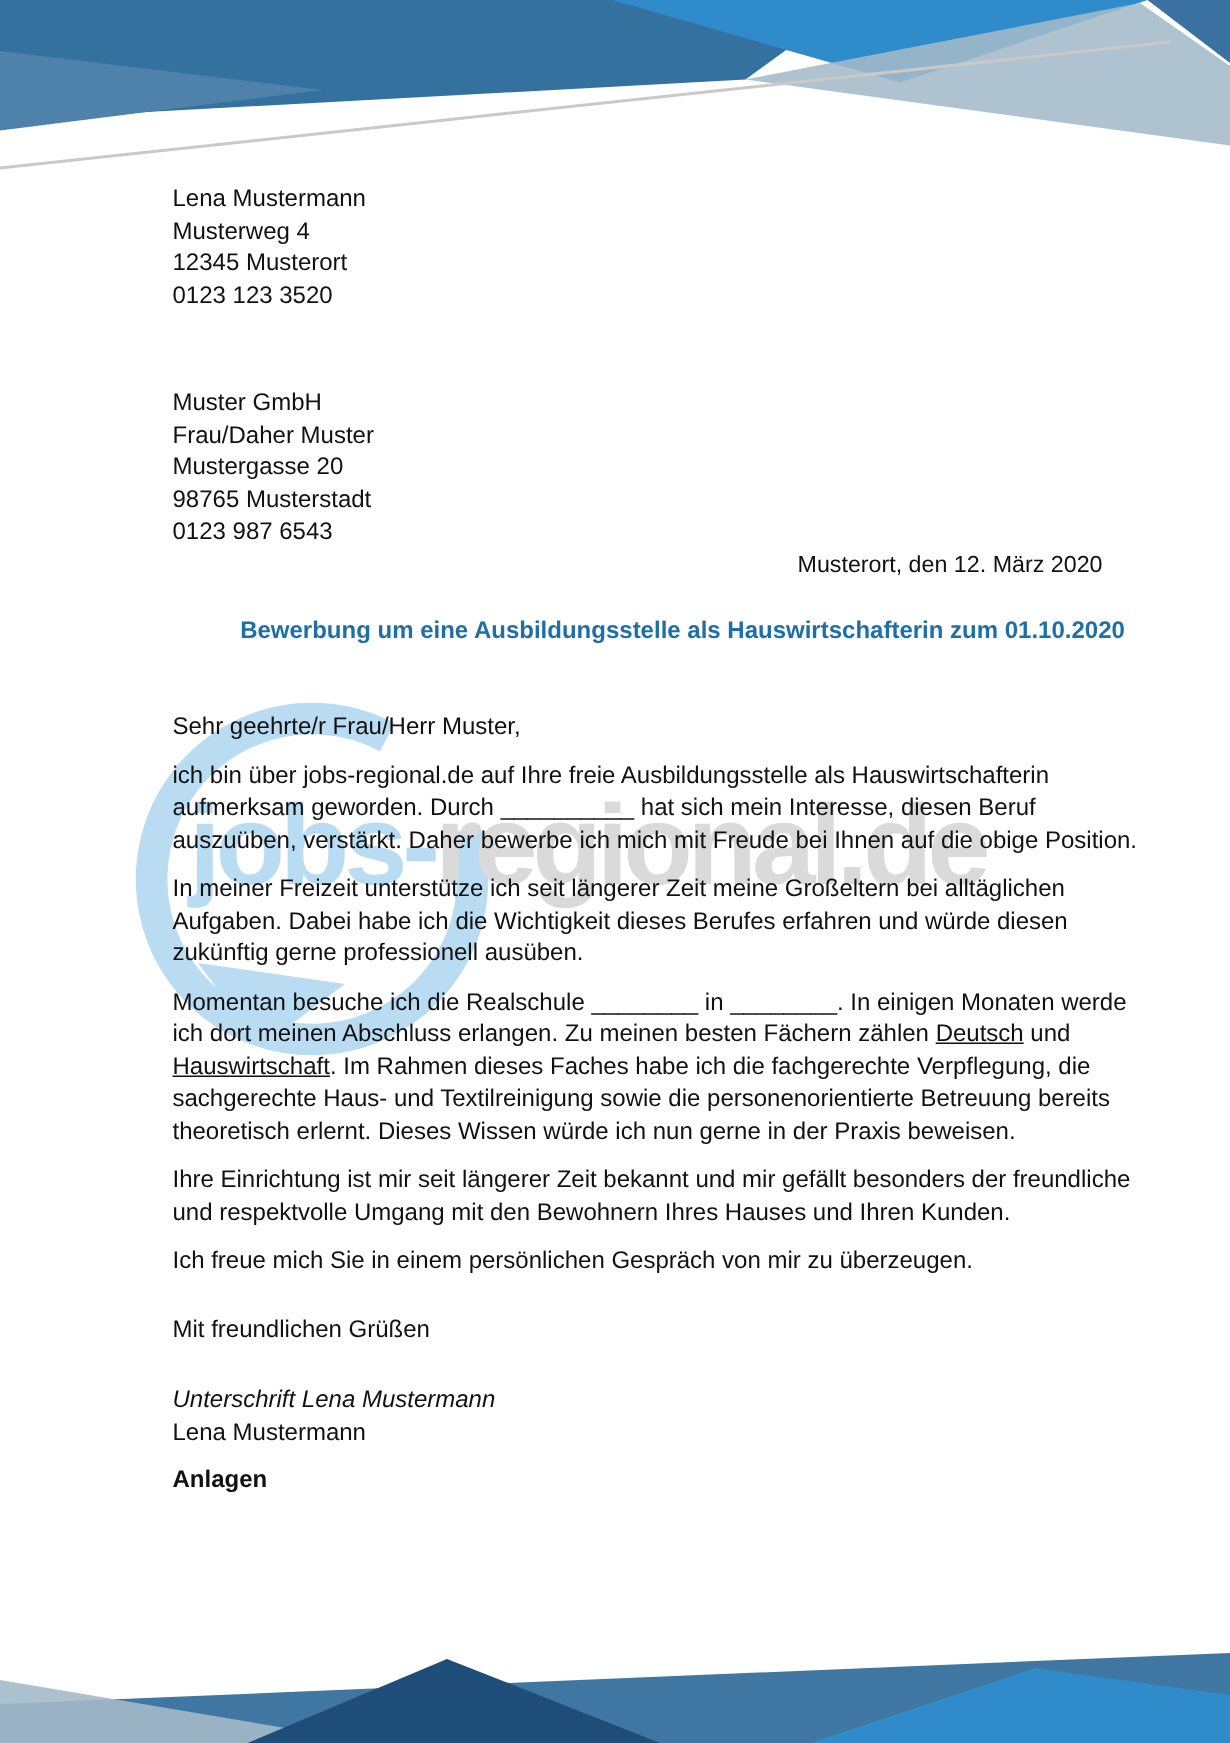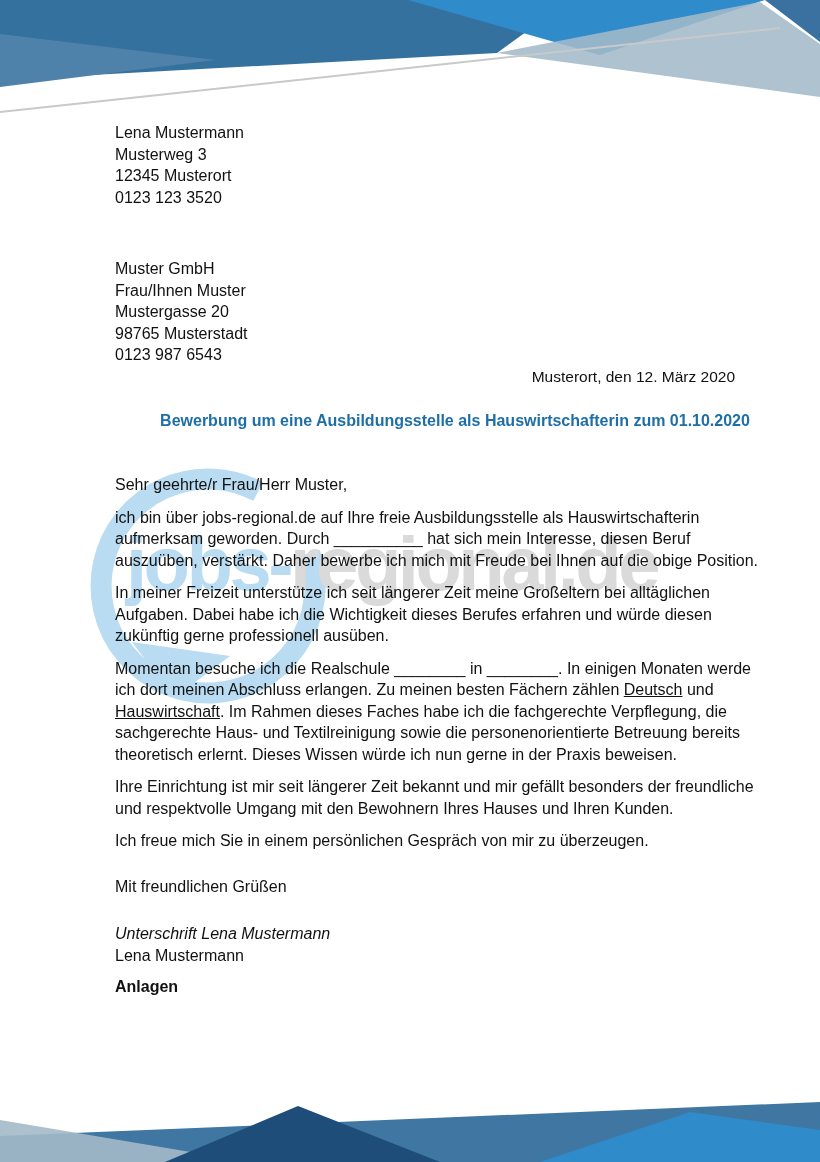--- a/index.html
+++ b/index.html
@@ -71,28 +71,28 @@
     </svg>
     <div class="wm-text">
       <span class="wm-blue">jobs-</span><span class="wm-gray">regional.de</span>
     </div>
   </div>
 
   <div class="letter">
 
     <div class="addr sender">
       <div>Lena Mustermann</div>
-      <div>Musterweg 3</div>
+      <div>Musterweg 4</div>
       <div>12345 Musterort</div>
       <div>0123 123 3520</div>
     </div>
 
     <div class="addr recipient">
       <div>Muster GmbH</div>
-      <div>Frau/Ihnen Muster</div>
+      <div>Frau/Daher Muster</div>
       <div>Mustergasse 20</div>
       <div>98765 Musterstadt</div>
       <div>0123 987 6543</div>
     </div>
 
     <div class="dateline">Musterort, den 12. März 2020</div>
 
     <div class="subject">Bewerbung um eine Ausbildungsstelle als Hauswirtschafterin zum 01.10.2020</div>
 
     <div class="content">

